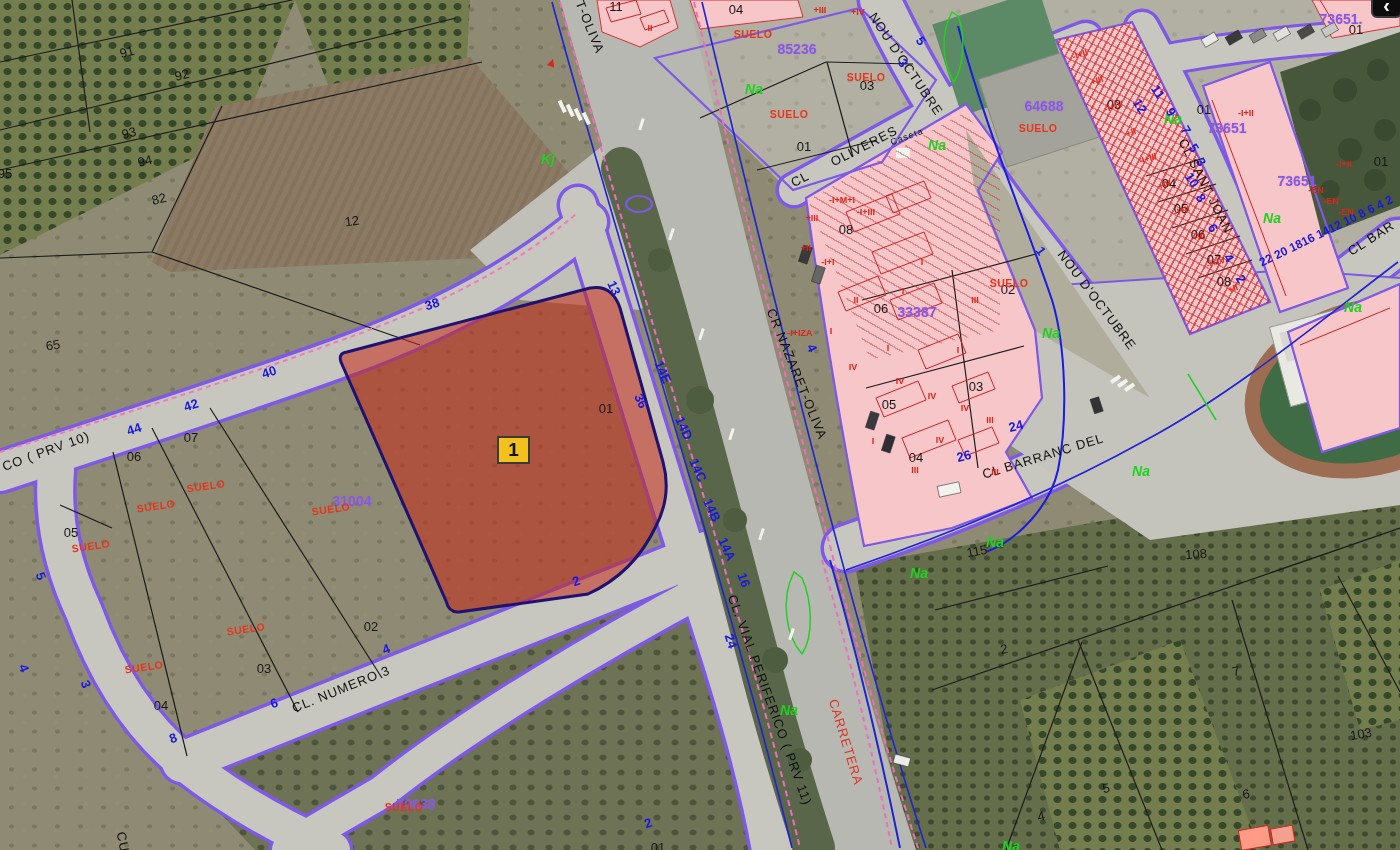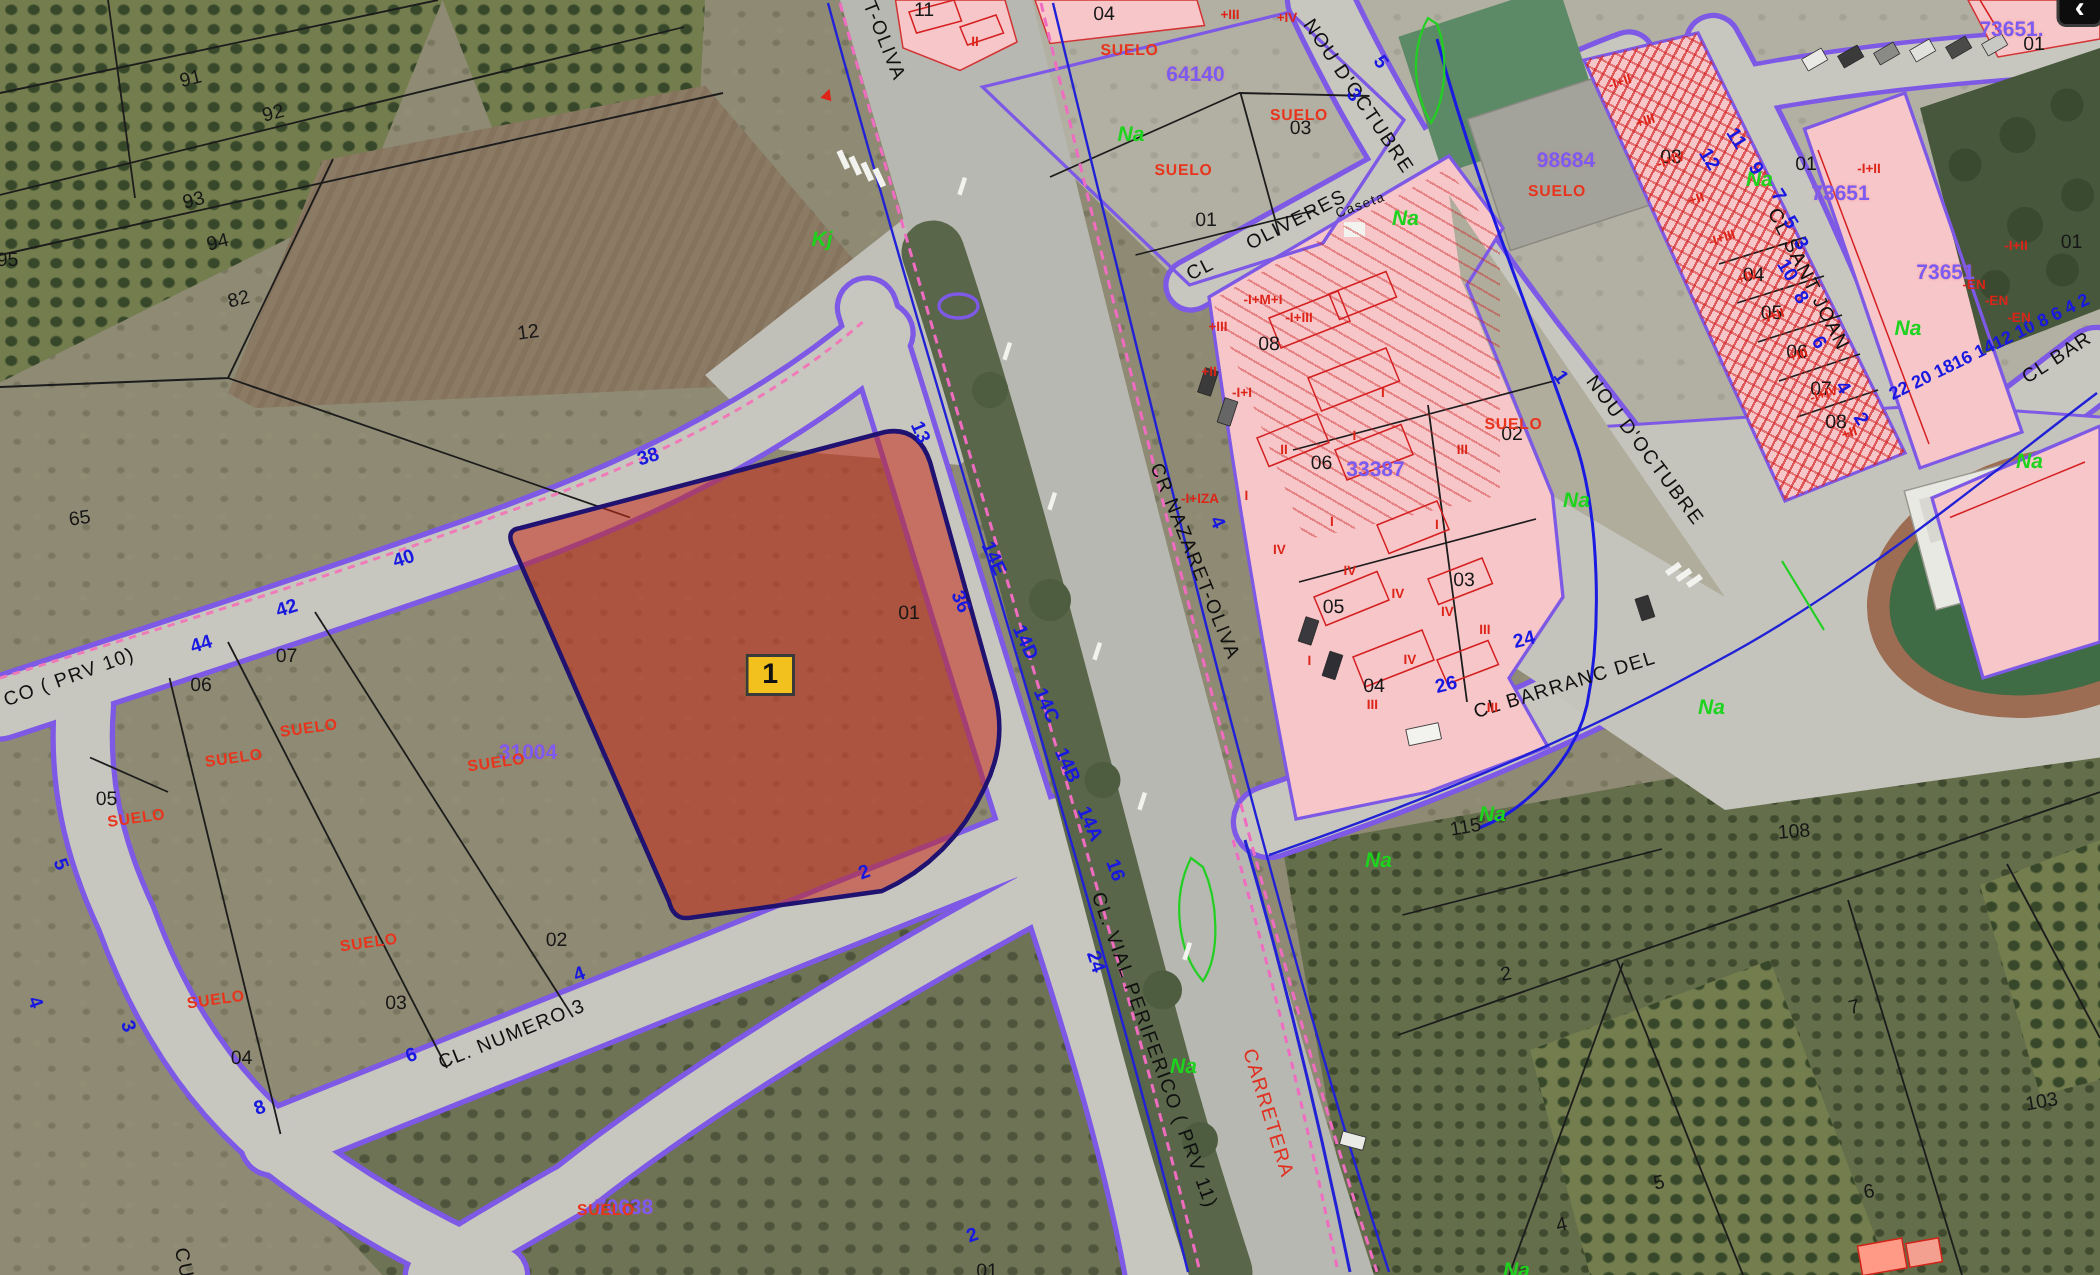--- a/index.html
+++ b/index.html
@@ -291,22 +291,22 @@
       <span class="map-label lbl-parcel" style="left: 606px; top: 408px; transform: translate(-50%, -50%) rotate(0deg);">01</span>
       <span class="map-label lbl-parcel" style="left: 1004px; top: 649px; transform: translate(-50%, -50%) rotate(-10deg);">2</span>
       <span class="map-label lbl-parcel" style="left: 1236px; top: 671px; transform: translate(-50%, -50%) rotate(-12deg);">7</span>
       <span class="map-label lbl-parcel" style="left: 1361px; top: 734px; transform: translate(-50%, -50%) rotate(-10deg);">103</span>
       <span class="map-label lbl-parcel" style="left: 1106px; top: 788px; transform: translate(-50%, -50%) rotate(-12deg);">5</span>
       <span class="map-label lbl-parcel" style="left: 1246px; top: 794px; transform: translate(-50%, -50%) rotate(-10deg);">6</span>
       <span class="map-label lbl-parcel" style="left: 1041px; top: 816px; transform: translate(-50%, -50%) rotate(-12deg);">4</span>
       <span class="map-label lbl-parcel" style="left: 977px; top: 551px; transform: translate(-50%, -50%) rotate(-10deg);">115</span>
       <span class="map-label lbl-parcel" style="left: 1196px; top: 554px; transform: translate(-50%, -50%) rotate(-4deg);">108</span>
       <span class="map-label lbl-parcel" style="left: 658px; top: 847px; transform: translate(-50%, -50%) rotate(0deg);">01</span>
-      <span class="map-label lbl-zone" style="left: 797px; top: 49px; transform: translate(-50%, -50%) rotate(0deg);">64140</span>
-      <span class="map-label lbl-zone" style="left: 1044px; top: 106px; transform: translate(-50%, -50%) rotate(0deg);">98684</span>
+      <span class="map-label lbl-zone" style="left: 797px; top: 49px; transform: translate(-50%, -50%) rotate(0deg);">85236</span>
+      <span class="map-label lbl-zone" style="left: 1044px; top: 106px; transform: translate(-50%, -50%) rotate(0deg);">64688</span>
       <span class="map-label lbl-zone" style="left: 1227px; top: 128px; transform: translate(-50%, -50%) rotate(0deg);">73651</span>
       <span class="map-label lbl-zone" style="left: 1297px; top: 181px; transform: translate(-50%, -50%) rotate(0deg);">73651</span>
       <span class="map-label lbl-zone" style="left: 1341px; top: 19px; transform: translate(-50%, -50%) rotate(0deg);">73651.</span>
       <span class="map-label lbl-zone" style="left: 917px; top: 312px; transform: translate(-50%, -50%) rotate(0deg);">33387</span>
       <span class="map-label lbl-zone" style="left: 352px; top: 501px; transform: translate(-50%, -50%) rotate(0deg);">31004</span>
       <span class="map-label lbl-zone" style="left: 416px; top: 804px; transform: translate(-50%, -50%) rotate(0deg);">70638</span>
       <span class="map-label lbl-suelo" style="left: 753px; top: 34px; transform: translate(-50%, -50%) rotate(0deg);">SUELO</span>
       <span class="map-label lbl-suelo" style="left: 866px; top: 77px; transform: translate(-50%, -50%) rotate(0deg);">SUELO</span>
       <span class="map-label lbl-suelo" style="left: 789px; top: 114px; transform: translate(-50%, -50%) rotate(0deg);">SUELO</span>
       <span class="map-label lbl-suelo" style="left: 1038px; top: 128px; transform: translate(-50%, -50%) rotate(0deg);">SUELO</span>

